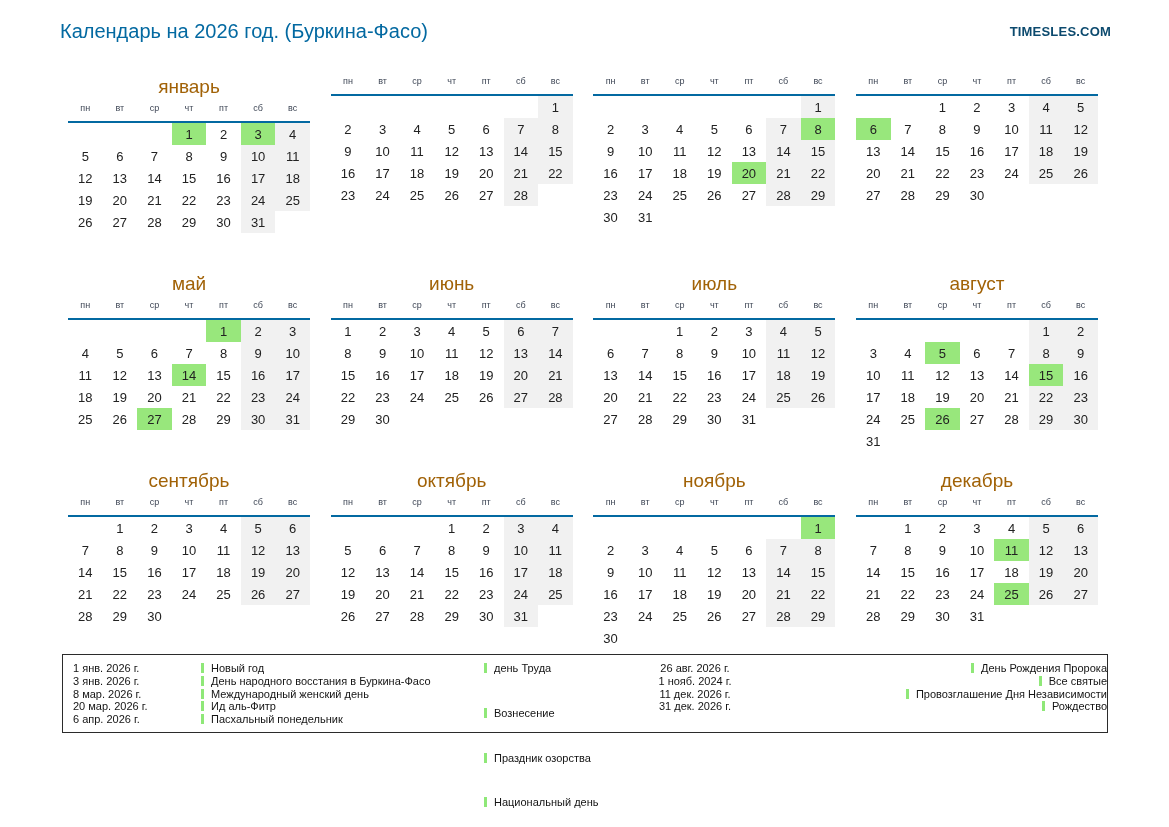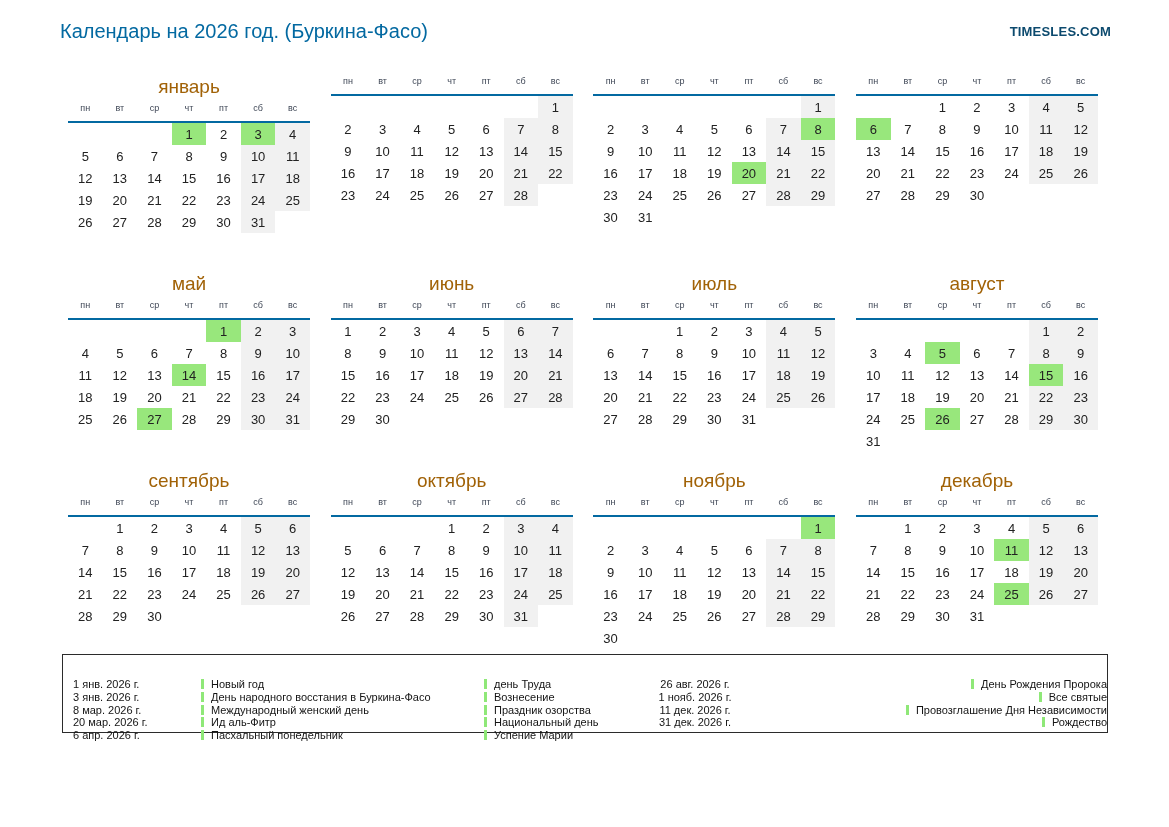--- a/index.html
+++ b/index.html
@@ -19,27 +19,27 @@
   .weekday-row{display:grid;grid-template-columns:repeat(7,1fr);
                border-bottom:2px solid #0369a1;padding-bottom:8px;}
   .wd-cell{text-align:center;font-size:9px;color:#3f4756;}
   .weeks{display:grid;grid-template-columns:repeat(7,1fr);grid-auto-rows:22px;}
   .day-cell{display:flex;align-items:center;justify-content:center;font-size:13px;color:#222;}
   .day-cell.weekend{background:#f1f1f1;}
   .day-cell.holiday{background:#98e77c;}
 
   .legend{position:absolute;left:62px;top:654px;width:1046px;height:79px;
           border:1px solid #2b2b2b;box-sizing:border-box;display:flex;
-          padding:23px 0 0 10px;background:#fff;}
+          padding:7px 0 0 10px;background:#fff;}
   .lg-col{display:flex;flex-direction:column;}
   .lg-line{height:12.8px;line-height:12.8px;font-size:11px;color:#141414;white-space:nowrap;}
   .lg-bar{display:inline-block;width:3px;height:10px;background:#8fe878;
           margin-right:7px;vertical-align:-1px;}
   .w-d1{width:128px;} .w-n1{width:283px;}
-  .w-d2{width:114px;} .w-n2{width:156px;}
+  .w-d2{width:114px;} .w-n2{width:156px;gap:32px;}
   .w-d3{width:110px;text-align:center;} .w-n3{flex:1;text-align:right;}
 </style>
 </head>
 <body>
 
 <div class="page">
   <div class="page-title">Календарь на 2026 год. (Буркина-Фасо)</div>
   <a class="site-link">TIMESLES.COM</a>
   <div class="months-grid">
       <div class="month">
@@ -666,21 +666,21 @@
       </div>
       <div class="lg-col w-n2">
         <div class="lg-line"><span class="lg-bar"></span>день Труда</div>
         <div class="lg-line"><span class="lg-bar"></span>Вознесение</div>
         <div class="lg-line"><span class="lg-bar"></span>Праздник озорства</div>
         <div class="lg-line"><span class="lg-bar"></span>Национальный день</div>
         <div class="lg-line"><span class="lg-bar"></span>Успение Марии</div>
       </div>
       <div class="lg-col w-d3">
         <div class="lg-line">26 авг. 2026 г.</div>
-        <div class="lg-line">1 нояб. 2026 г.</div>
+        <div class="lg-line">1 нояб. 2024 г.</div>
         <div class="lg-line">11 дек. 2026 г.</div>
         <div class="lg-line">31 дек. 2026 г.</div>
       </div>
       <div class="lg-col w-n3">
         <div class="lg-line"><span class="lg-bar"></span>День Рождения Пророка</div>
         <div class="lg-line"><span class="lg-bar"></span>Все святые</div>
         <div class="lg-line"><span class="lg-bar"></span>Провозглашение Дня Независимости</div>
         <div class="lg-line"><span class="lg-bar"></span>Рождество</div>
       </div>
     </div>

